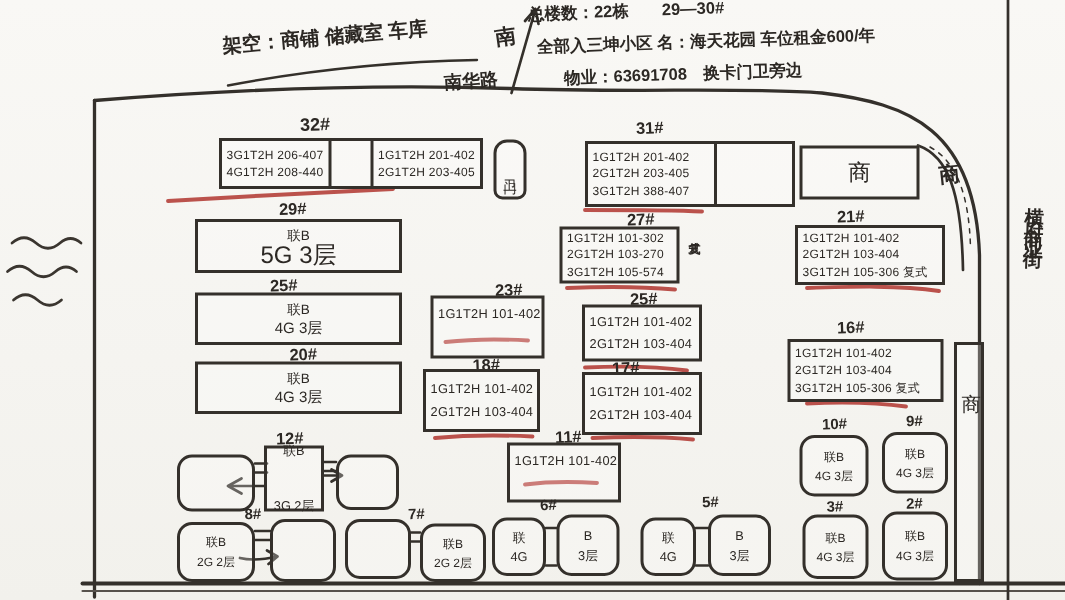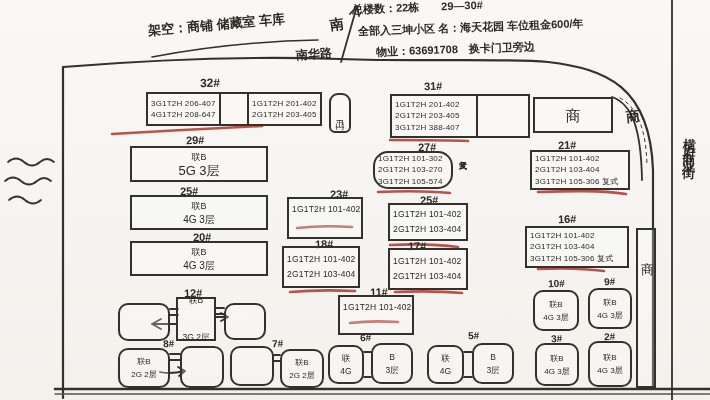--- a/index.html
+++ b/index.html
@@ -73,21 +73,21 @@
   <div class="hnote" style="left:358px;top:20px;font-size:11px;transform:rotate(-2deg);">全部入三坤小区 名：海天花园 车位租金600/年</div>
   <div class="hnote" style="left:376px;top:42px;font-size:11px;transform:rotate(-2deg);">物业：63691708　换卡门卫旁边</div>
   <div class="hnote" style="left:296px;top:46px;font-size:12px;transform:rotate(-4deg);">南华路</div>
   <div class="hnote vtext" style="left:680px;top:128px;font-size:13px;letter-spacing:7px;transform:rotate(2deg);">横府商业街</div>
 
   <span class="lbl" style="left:200px;top:76px;font-size:12px;">32#</span>
   <div class="bld code" style="left:129px;top:92px;width:176px;height:34px;margin-left:17px;">
     <div class="cellsplit">
       <div style="flex:1;border-right:2px solid #34302b;" class="rows">
         <span>3G1T2H 206-407</span>
-        <span>4G1T2H 208-647</span>
+        <span>4G1T2H 208-440</span>
       </div>
       <div style="width:26px;border-right:2px solid #34302b;"></div>
       <div style="flex:1;" class="rows">
         <span>1G1T2H 201-402</span>
         <span>2G1T2H 203-405</span>
       </div>
     </div>
   </div>
 
   <div class="bld" style="left:329px;top:93px;width:22px;height:40px;border-radius:9px 9px 6px 6px;">
@@ -121,26 +121,26 @@
       <span>1G1T2H 101-402</span>
       <span>2G1T2H 103-404</span>
       <span>3G1T2H 105-306 复式</span>
     </div>
   </div>
 
   <span class="lbl" style="left:186px;top:134px;">29#</span>
   <div class="bld" style="left:130px;top:146px;width:138px;height:36px;">
     <div class="rows">
       <span>联B</span>
-      <span style="font-size:13px;">5G 3层</span>
+      <span style="font-size:16px;">5G 3层</span>
     </div>
   </div>
 
   <span class="lbl" style="left:418px;top:141px;">27#</span>
-  <div class="bld code" style="left:373px;top:151px;width:80px;height:38px;border-radius:15px;">
+  <div class="bld code" style="left:373px;top:151px;width:80px;height:38px;">
     <div class="rows">
       <span>1G1T2H 101-302</span>
       <span>2G1T2H 103-270</span>
       <span>3G1T2H 105-574</span>
     </div>
   </div>
   <span class="vtext" style="position:absolute;left:456px;top:155px;font-size:8px;font-weight:bold;">复式</span>
 
   <span class="lbl" style="left:180px;top:185px;">25#</span>
   <div class="bld" style="left:130px;top:195px;width:138px;height:35px;">

